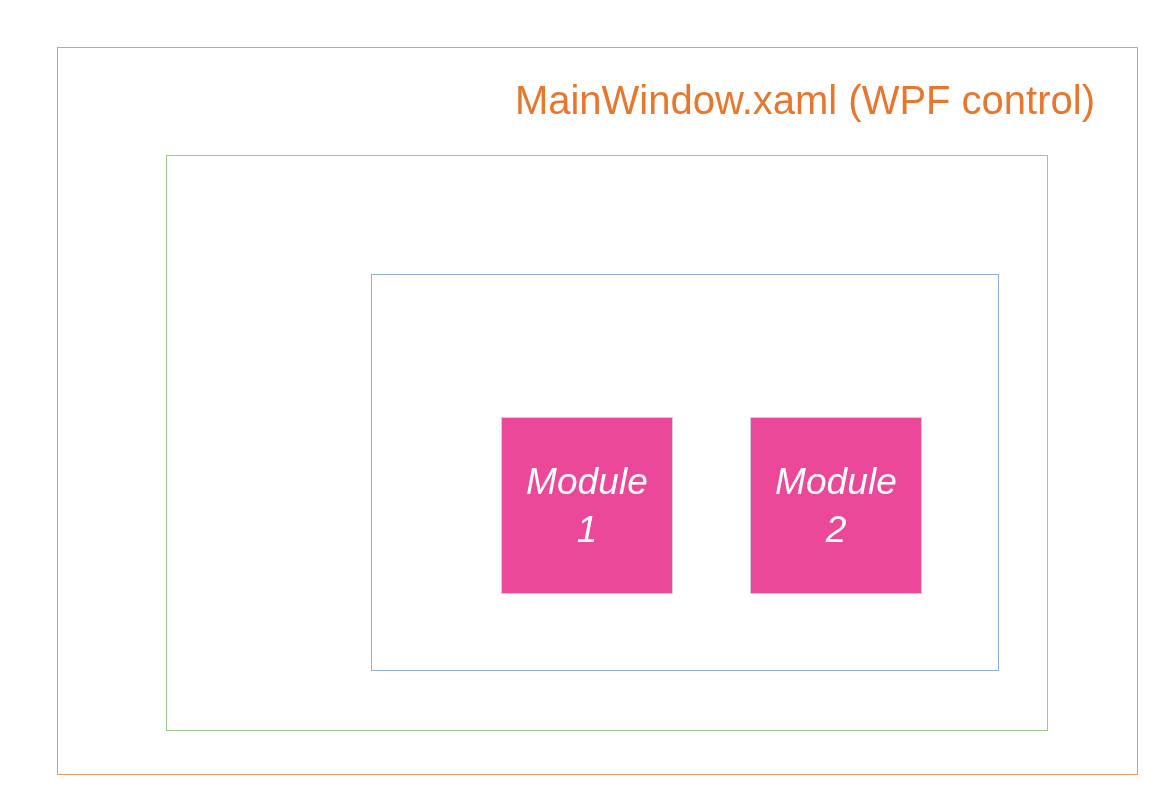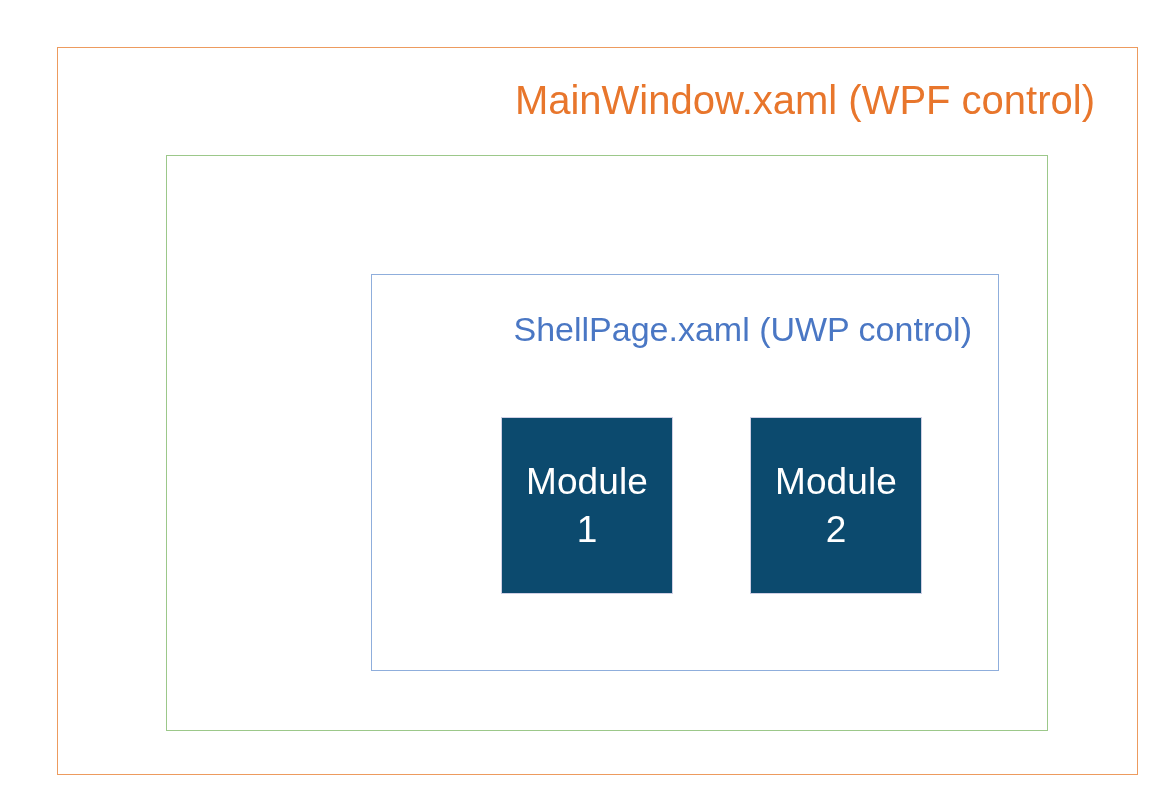--- a/index.html
+++ b/index.html
@@ -84,26 +84,27 @@
     right: 194px;
     top: 299px;
     font-size: 34px;
     color: #4A77C4;
   }
 
   
   .module {
     position: absolute;
     box-sizing: border-box;
-    background: #0c4a6e;
+    background: #ec4899;
     border: 1.5px solid #CFCFE4;
     display: flex;
     align-items: center;
     justify-content: center;
     text-align: center;
+    font-style: italic;
   }
   .module-1 {
     left: 501px;
     top: 404px;
     width: 172px;
     height: 177px;
   }
   .module-2 {
     left: 750px;
     top: 404px;
@@ -122,21 +123,20 @@
 <body>
 
 <div id="canvas">
 
   <div class="box-outer"></div>
   <div class="label label-outer">MainWindow.xaml (WPF control)</div>
 
   <div class="box-middle"></div>
 
   <div class="box-inner"></div>
-  <div class="label label-inner">ShellPage.xaml (UWP control)</div>
 
   <div class="module module-1">
     <div class="module-text">
       <span>Module</span><br>
       <span>1</span>
     </div>
   </div>
 
   <div class="module module-2">
     <div class="module-text">

